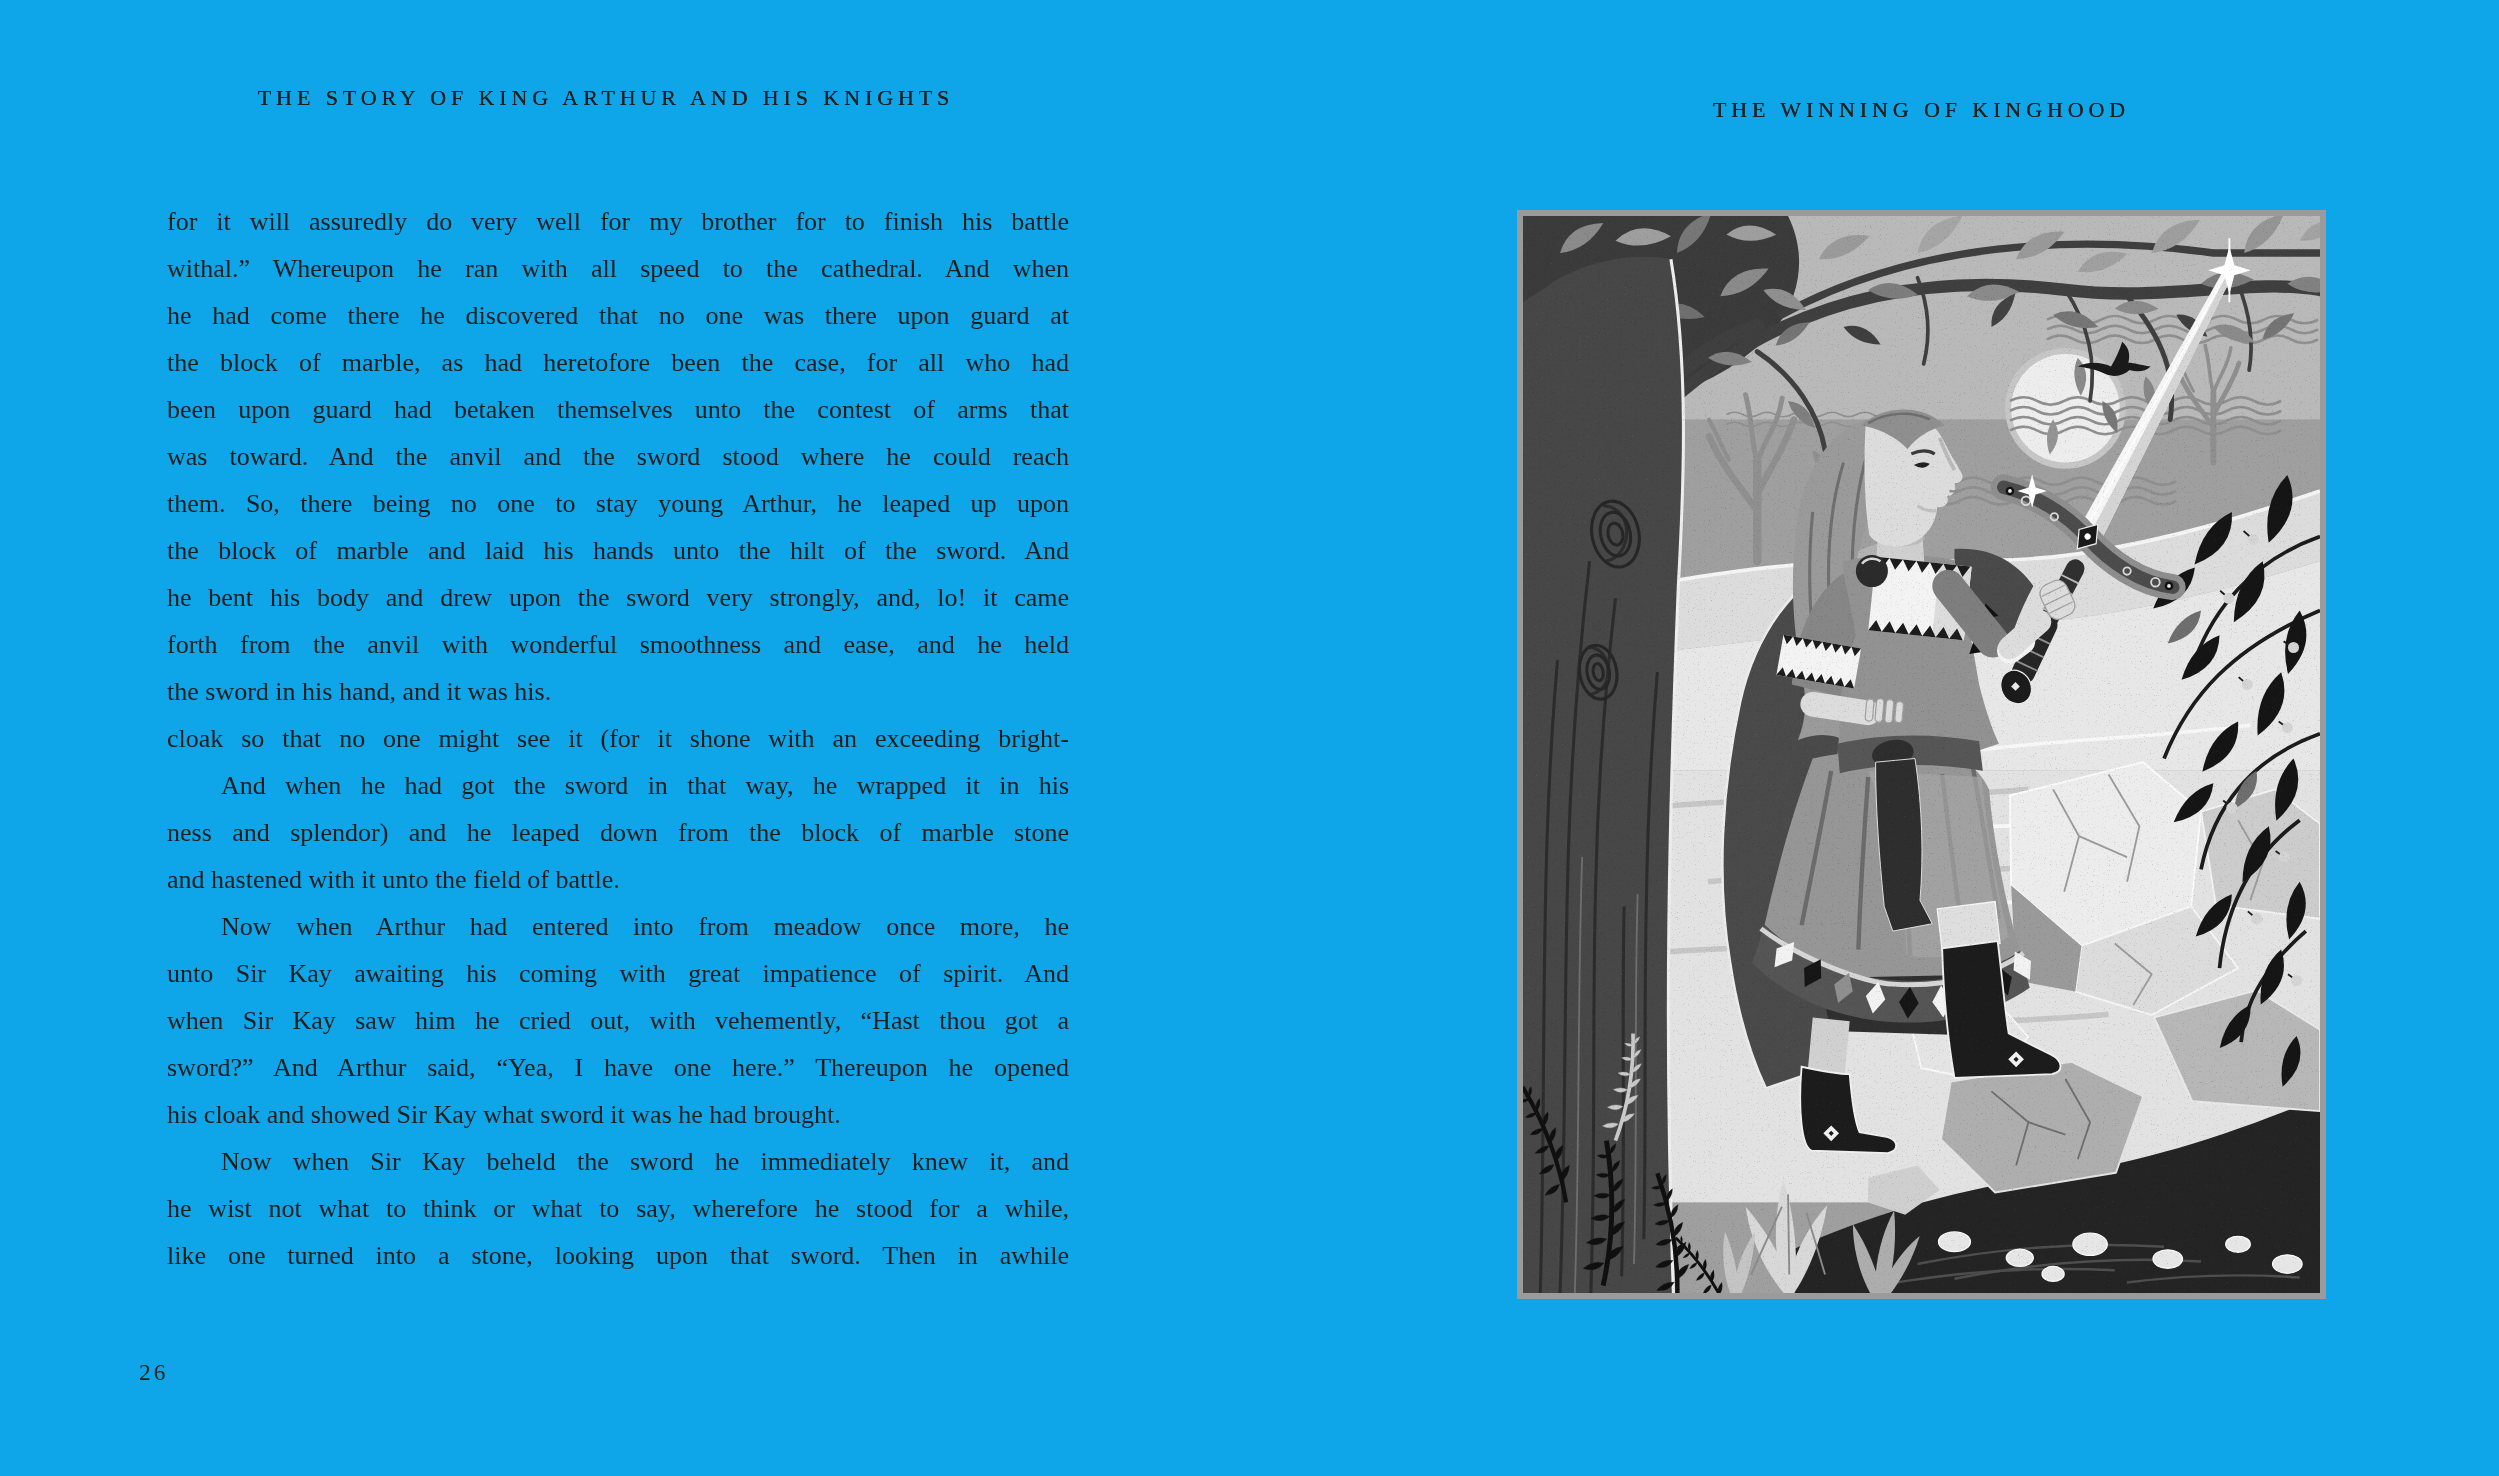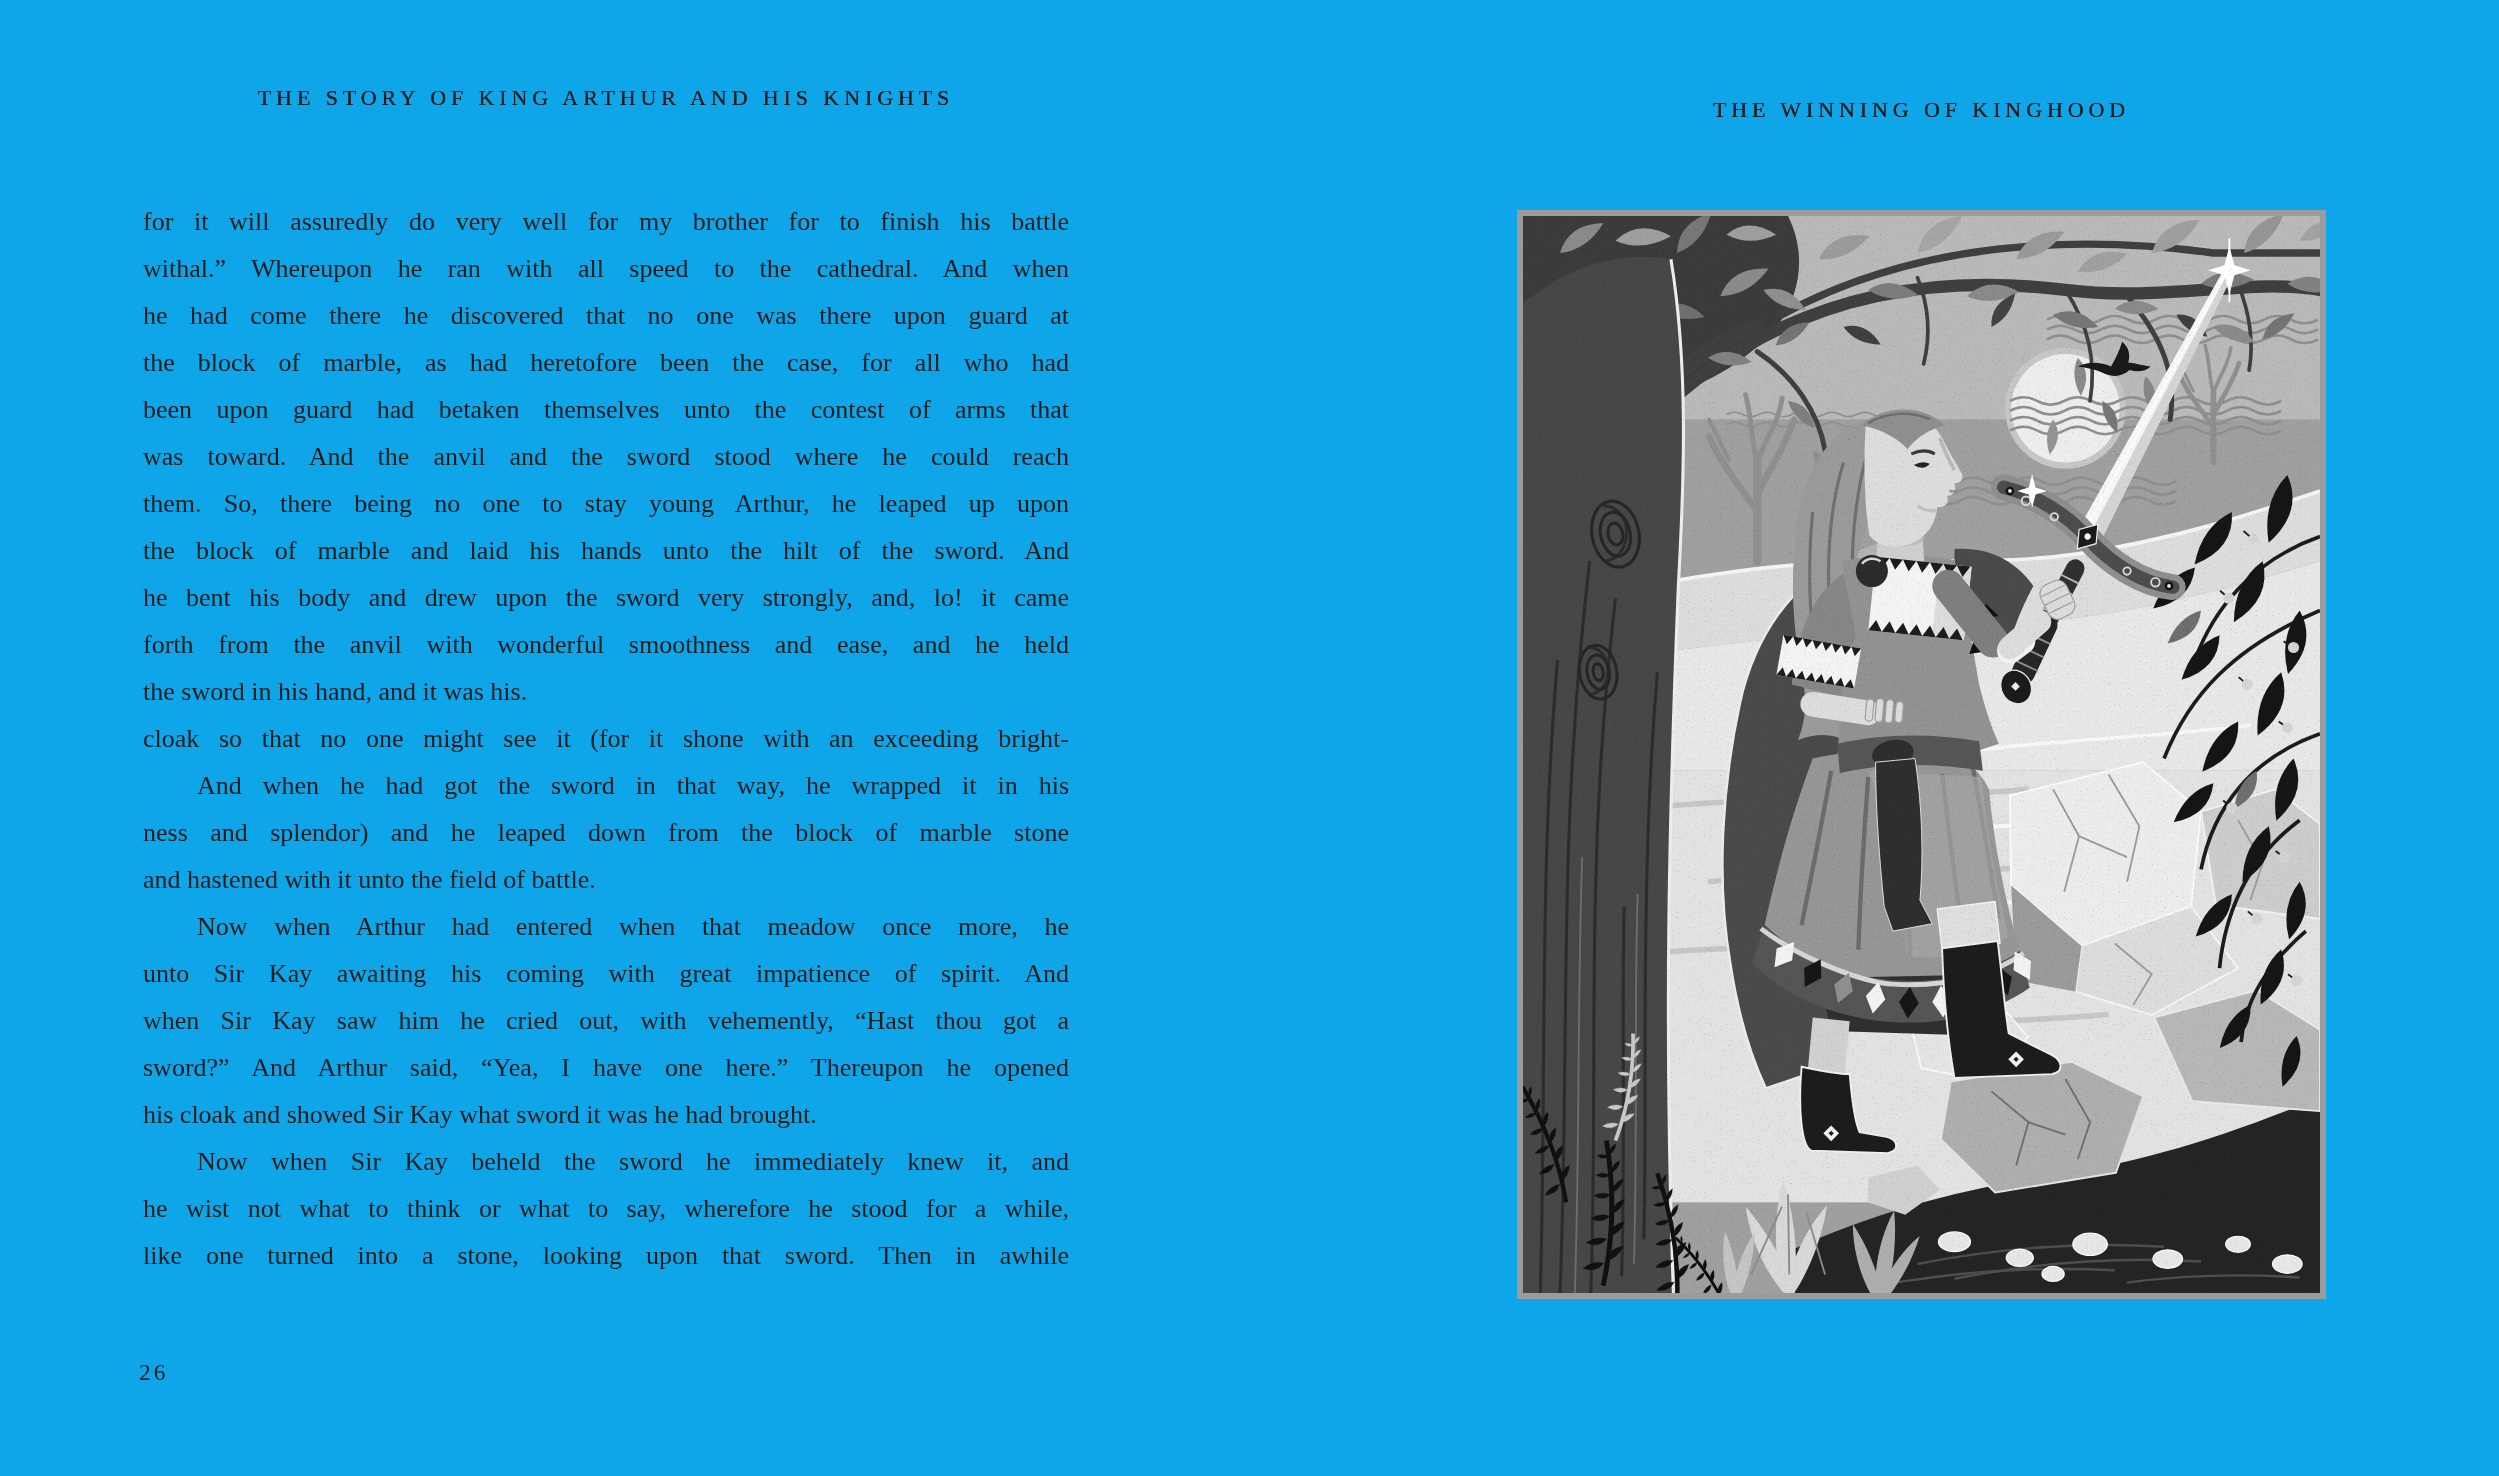--- a/index.html
+++ b/index.html
@@ -4,21 +4,21 @@
 <style>
   html,body{margin:0;padding:0;background:#ffffff;}
   .page{position:relative;width:2500px;height:1477px;background:#0ea5e9;
         font-family:"Liberation Serif","DejaVu Serif",serif;color:#1d1d1d;overflow:hidden;}
   .running-header{position:absolute;top:85px;font-size:22px;letter-spacing:4.9px;
         text-align:center;color:#1f1f1f;text-shadow:0 0 0.3px #1f1f1f;white-space:nowrap;}
   .header-left{left:143px;width:926px;}
   .header-right{left:1517px;width:809px;margin-top:12px;}
   .textblock{position:absolute;left:143px;top:198px;width:926px;
         font-size:26px;line-height:47px;font-kerning:normal;}
-  .line{text-align:justify;text-align-last:justify;height:47px;overflow:hidden;}
+  .line{text-align:justify;text-align-last:justify;height:47px;overflow:hidden;margin-left:24px;}
   .line.short{text-align-last:left;}
   .line.indent{text-indent:54px;}
   .pagenum{position:absolute;left:139px;width:926px;top:1359px;
         font-size:23.4px;letter-spacing:3.1px;}
   .illustration{position:absolute;left:1517px;top:210px;width:809px;height:1089px;
         box-sizing:border-box;border:6.8px solid #9b9b9b;background:#a9a9a9;}
   .illustration svg{display:block;width:100%;height:100%;}
 </style>
 </head>
 <body>
@@ -38,21 +38,21 @@
       <div class="line">was toward. And the anvil and the sword stood where he could reach</div>
       <div class="line">them. So, there being no one to stay young Arthur, he leaped up upon</div>
       <div class="line">the block of marble and laid his hands unto the hilt of the sword. And</div>
       <div class="line">he bent his body and drew upon the sword very strongly, and, lo! it came</div>
       <div class="line">forth from the anvil with wonderful smoothness and ease, and he held</div>
       <div class="line short">the sword in his hand, and it was his.</div>
       <div class="line">cloak so that no one might see it (for it shone with an exceeding bright-</div>
       <div class="line indent">And when he had got the sword in that way, he wrapped it in his</div>
       <div class="line">ness and splendor) and he leaped down from the block of marble stone</div>
       <div class="line short">and hastened with it unto the field of battle.</div>
-      <div class="line indent">Now when Arthur had entered when that meadow once more, he</div>
+      <div class="line indent">Now when Arthur had entered into from meadow once more, he</div>
       <div class="line">unto Sir Kay awaiting his coming with great impatience of spirit. And</div>
       <div class="line">when Sir Kay saw him he cried out, with vehemently, “Hast thou got a</div>
       <div class="line">sword?” And Arthur said, “Yea, I have one here.” Thereupon he opened</div>
       <div class="line short">his cloak and showed Sir Kay what sword it was he had brought.</div>
       <div class="line indent">Now when Sir Kay beheld the sword he immediately knew it, and</div>
       <div class="line">he wist not what to think or what to say, wherefore he stood for a while,</div>
       <div class="line">like one turned into a stone, looking upon that sword. Then in awhile</div>
     </div>
 
   <div class="pagenum">26</div>

